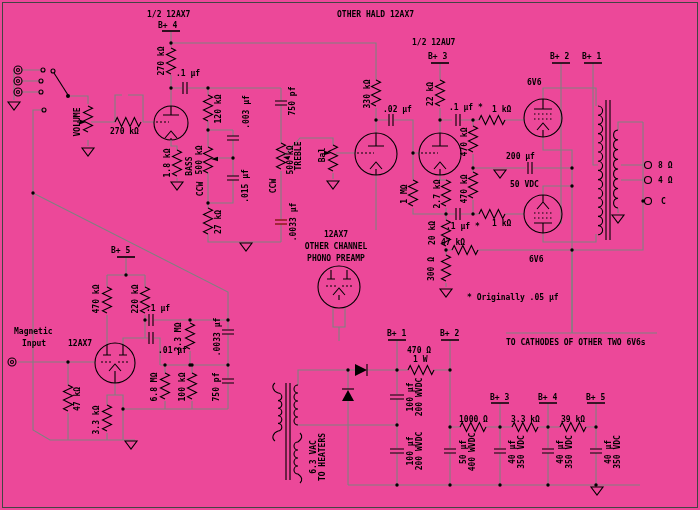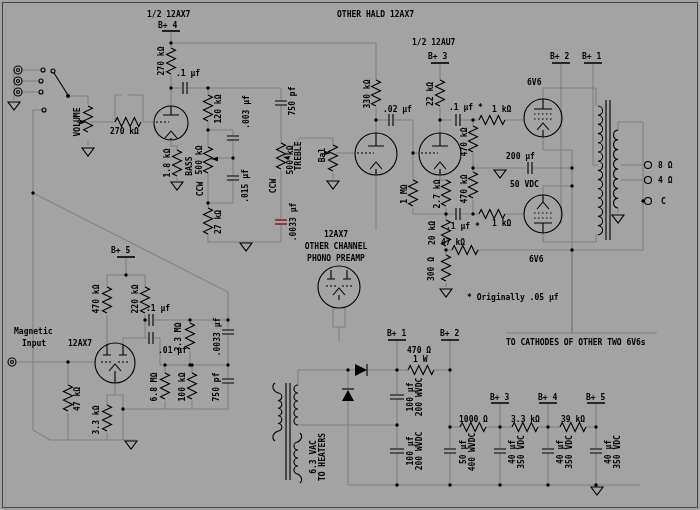--- a/index.html
+++ b/index.html
@@ -1,16 +1,16 @@
 <!DOCTYPE html>
 <html><head>
 <meta charset="utf-8">
 <style>
   html,body{margin:0;padding:0;background:#fff;}
-  .page{width:700px;height:510px;position:relative;background:#a3a3a3;}
+  .page{width:700px;height:510px;position:relative;background:#ec4899;}
   svg text{font-family:"DejaVu Sans Mono","Liberation Mono",monospace;font-weight:bold;fill:#000;font-size:8px;}
   .wire{stroke:#808080;stroke-width:1.1;fill:none;}
   .cmp{stroke:#000;stroke-width:1.1;fill:none;}
   .red{stroke:#8b1a1a;stroke-width:1.3;fill:none;}
   .dot{fill:#000;stroke:none;}
   .bar{stroke:#000;stroke-width:1.6;fill:none;}
 </style>
 </head>
 <body>
 

